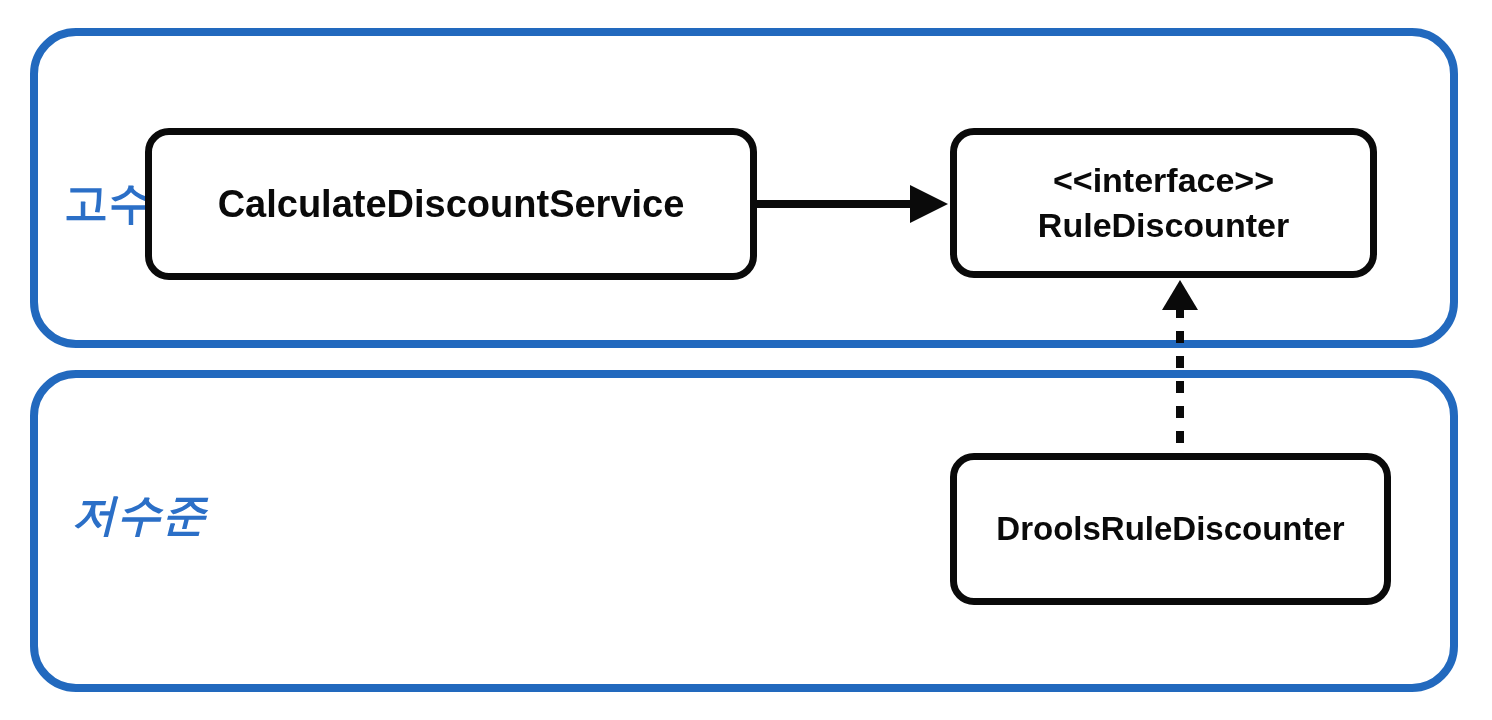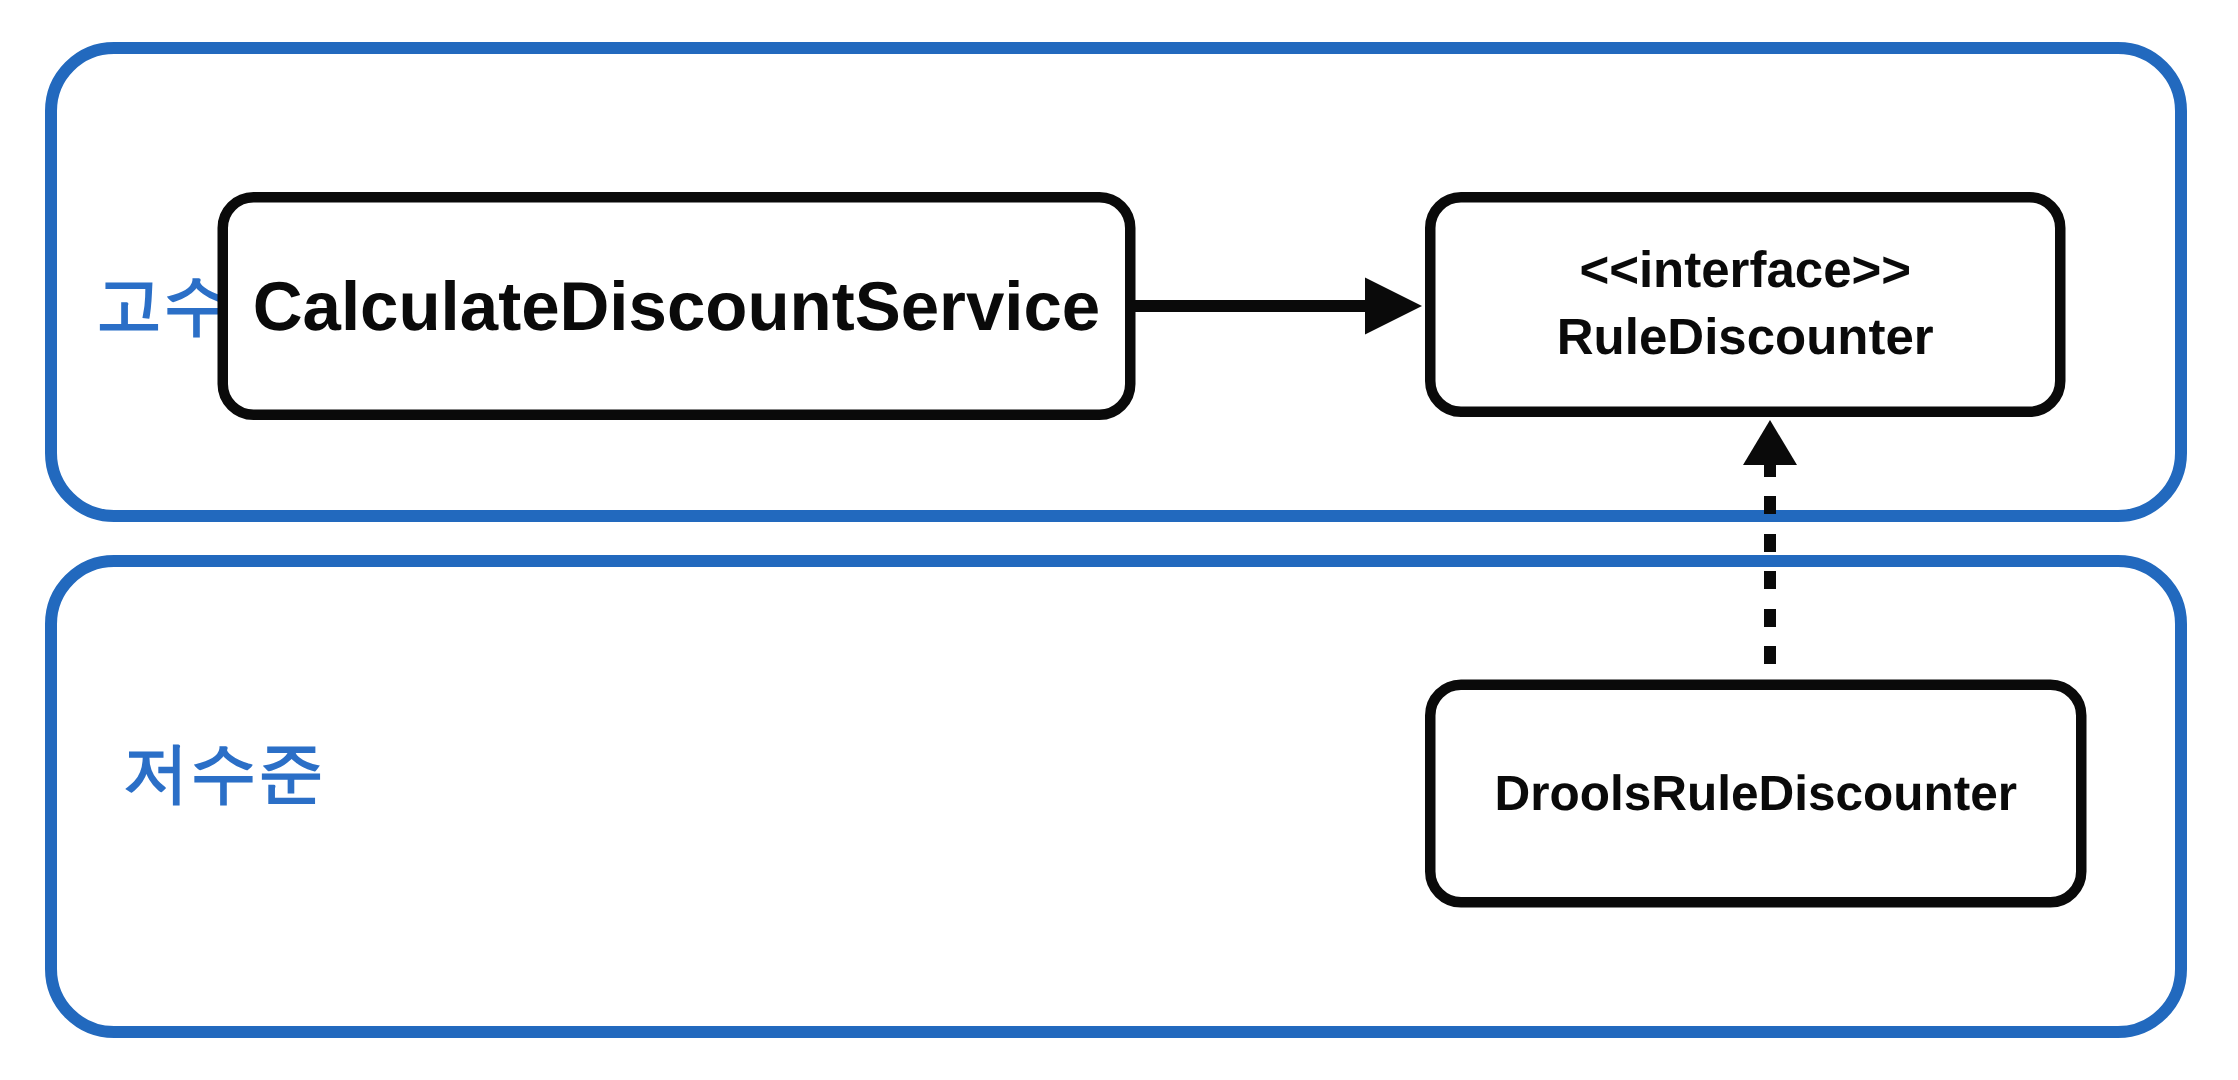--- a/index.html
+++ b/index.html
@@ -29,36 +29,36 @@
 
   .layer-label {
     position: absolute;
     color: var(--layer-label);
     font-size: 44px;
     font-weight: 700;
     letter-spacing: 1px;
     white-space: nowrap;
   }
   .label-high { left: 64px; top: 174px; }
-  .label-low  { left: 82px; top: 486px; }
+  .label-low  { left: 72px; top: 486px; font-style: italic; }
 
   .node {
     position: absolute;
     border: 7px solid var(--node-border);
     border-radius: 24px;
     background: #ffffff;
     display: flex;
     flex-direction: column;
     align-items: center;
     justify-content: center;
     text-align: center;
     color: var(--node-text);
     font-weight: 700;
   }
-  .node-service   { left: 145px; top: 128px; width: 612px; height: 152px; font-size: 46px; }
+  .node-service   { left: 145px; top: 128px; width: 612px; height: 152px; font-size: 38px; }
   .node-interface { left: 950px; top: 128px; width: 427px; height: 150px; font-size: 34px; line-height: 1.32; }
   .node-impl      { left: 950px; top: 453px; width: 441px; height: 152px; font-size: 33px; }
 
   .stereotype { display: block; }
   .iface-name { display: block; }
 
   
   .arrow-solid-line {
     position: absolute; left: 755px; top: 200px;
     width: 160px; height: 8px; background: var(--arrow);

